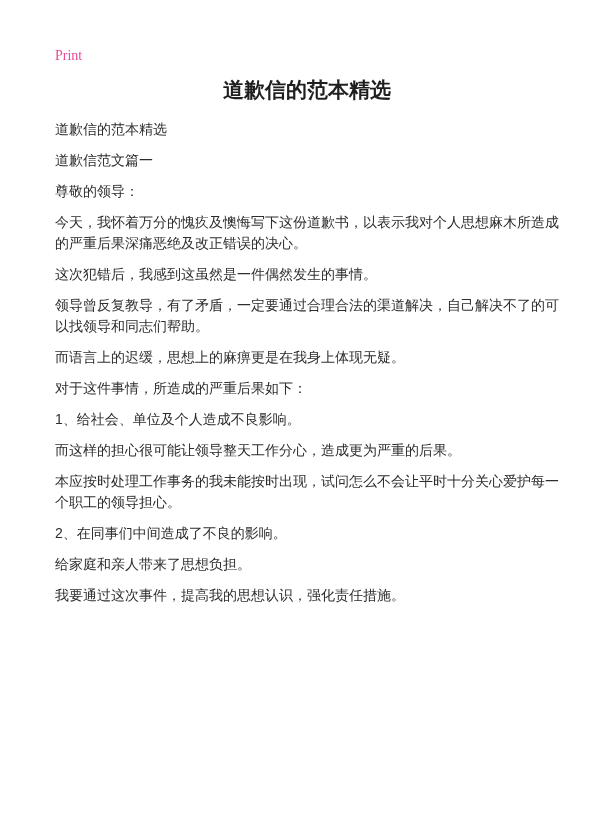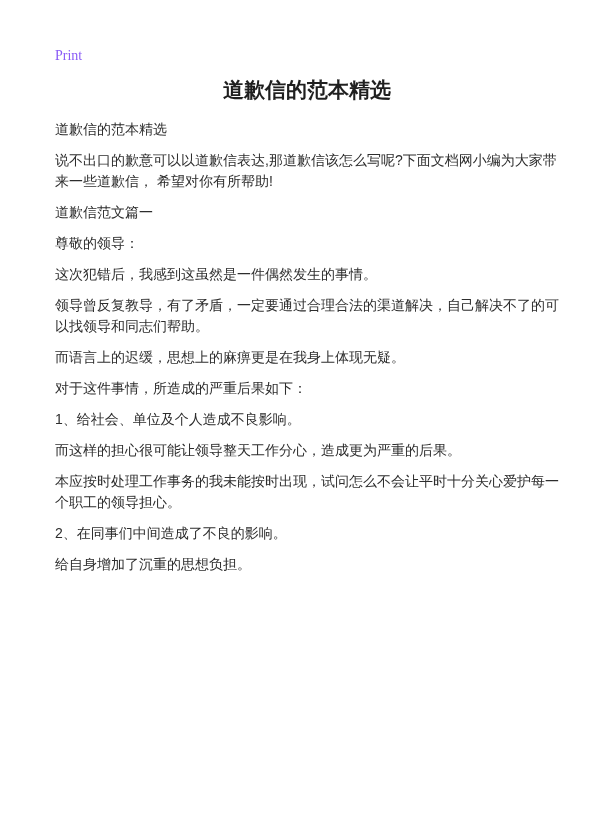--- a/index.html
+++ b/index.html
@@ -19,21 +19,21 @@
     box-sizing: border-box;
     width: 600px;
     height: 828px;
     padding: 46px 41px 0 55px;
     background: #ffffff;
   }
   .print-link {
     font-family: "Liberation Serif", serif;
     font-size: 14px;
     line-height: 18px;
-    color: #8b5cf6;
+    color: #ec4899;
     display: inline-block;
     cursor: pointer;
   }
   .doc-title {
     font-size: 21px;
     line-height: 26px;
     font-weight: bold;
     text-align: center;
     color: #1f1f1f;
     margin: 12px 0 16px 0;
@@ -49,26 +49,27 @@
 </head>
 <body>
 
 <div class="page">
   <span class="print-link">Print</span>
 
   <h1 class="doc-title">道歉信的范本精选</h1>
 
   <div class="doc-body">
       <p class="para">道歉信的范本精选</p>
-      <p class="para">说不出口的歉意可以以道歉信表达,那道歉信该怎么写呢?下面文档网小编为大家带来一些道歉信， 希望对你有所帮助!</p>
       <p class="para">道歉信范文篇一</p>
       <p class="para">尊敬的领导：</p>
+      <p class="para">今天，我怀着万分的愧疚及懊悔写下这份道歉书，以表示我对个人思想麻木所造成的严重后果深痛恶绝及改正错误的决心。</p>
       <p class="para">这次犯错后，我感到这虽然是一件偶然发生的事情。</p>
       <p class="para">领导曾反复教导，有了矛盾，一定要通过合理合法的渠道解决，自己解决不了的可以找领导和同志们帮助。</p>
       <p class="para">而语言上的迟缓，思想上的麻痹更是在我身上体现无疑。</p>
       <p class="para">对于这件事情，所造成的严重后果如下：</p>
       <p class="para">1、给社会、单位及个人造成不良影响。</p>
       <p class="para">而这样的担心很可能让领导整天工作分心，造成更为严重的后果。</p>
       <p class="para">本应按时处理工作事务的我未能按时出现，试问怎么不会让平时十分关心爱护每一个职工的领导担心。</p>
       <p class="para">2、在同事们中间造成了不良的影响。</p>
-      <p class="para">给自身增加了沉重的思想负担。</p>
+      <p class="para">给家庭和亲人带来了思想负担。</p>
+      <p class="para">我要通过这次事件，提高我的思想认识，强化责任措施。</p>
     </div>
 </div>
 
 </body></html>

